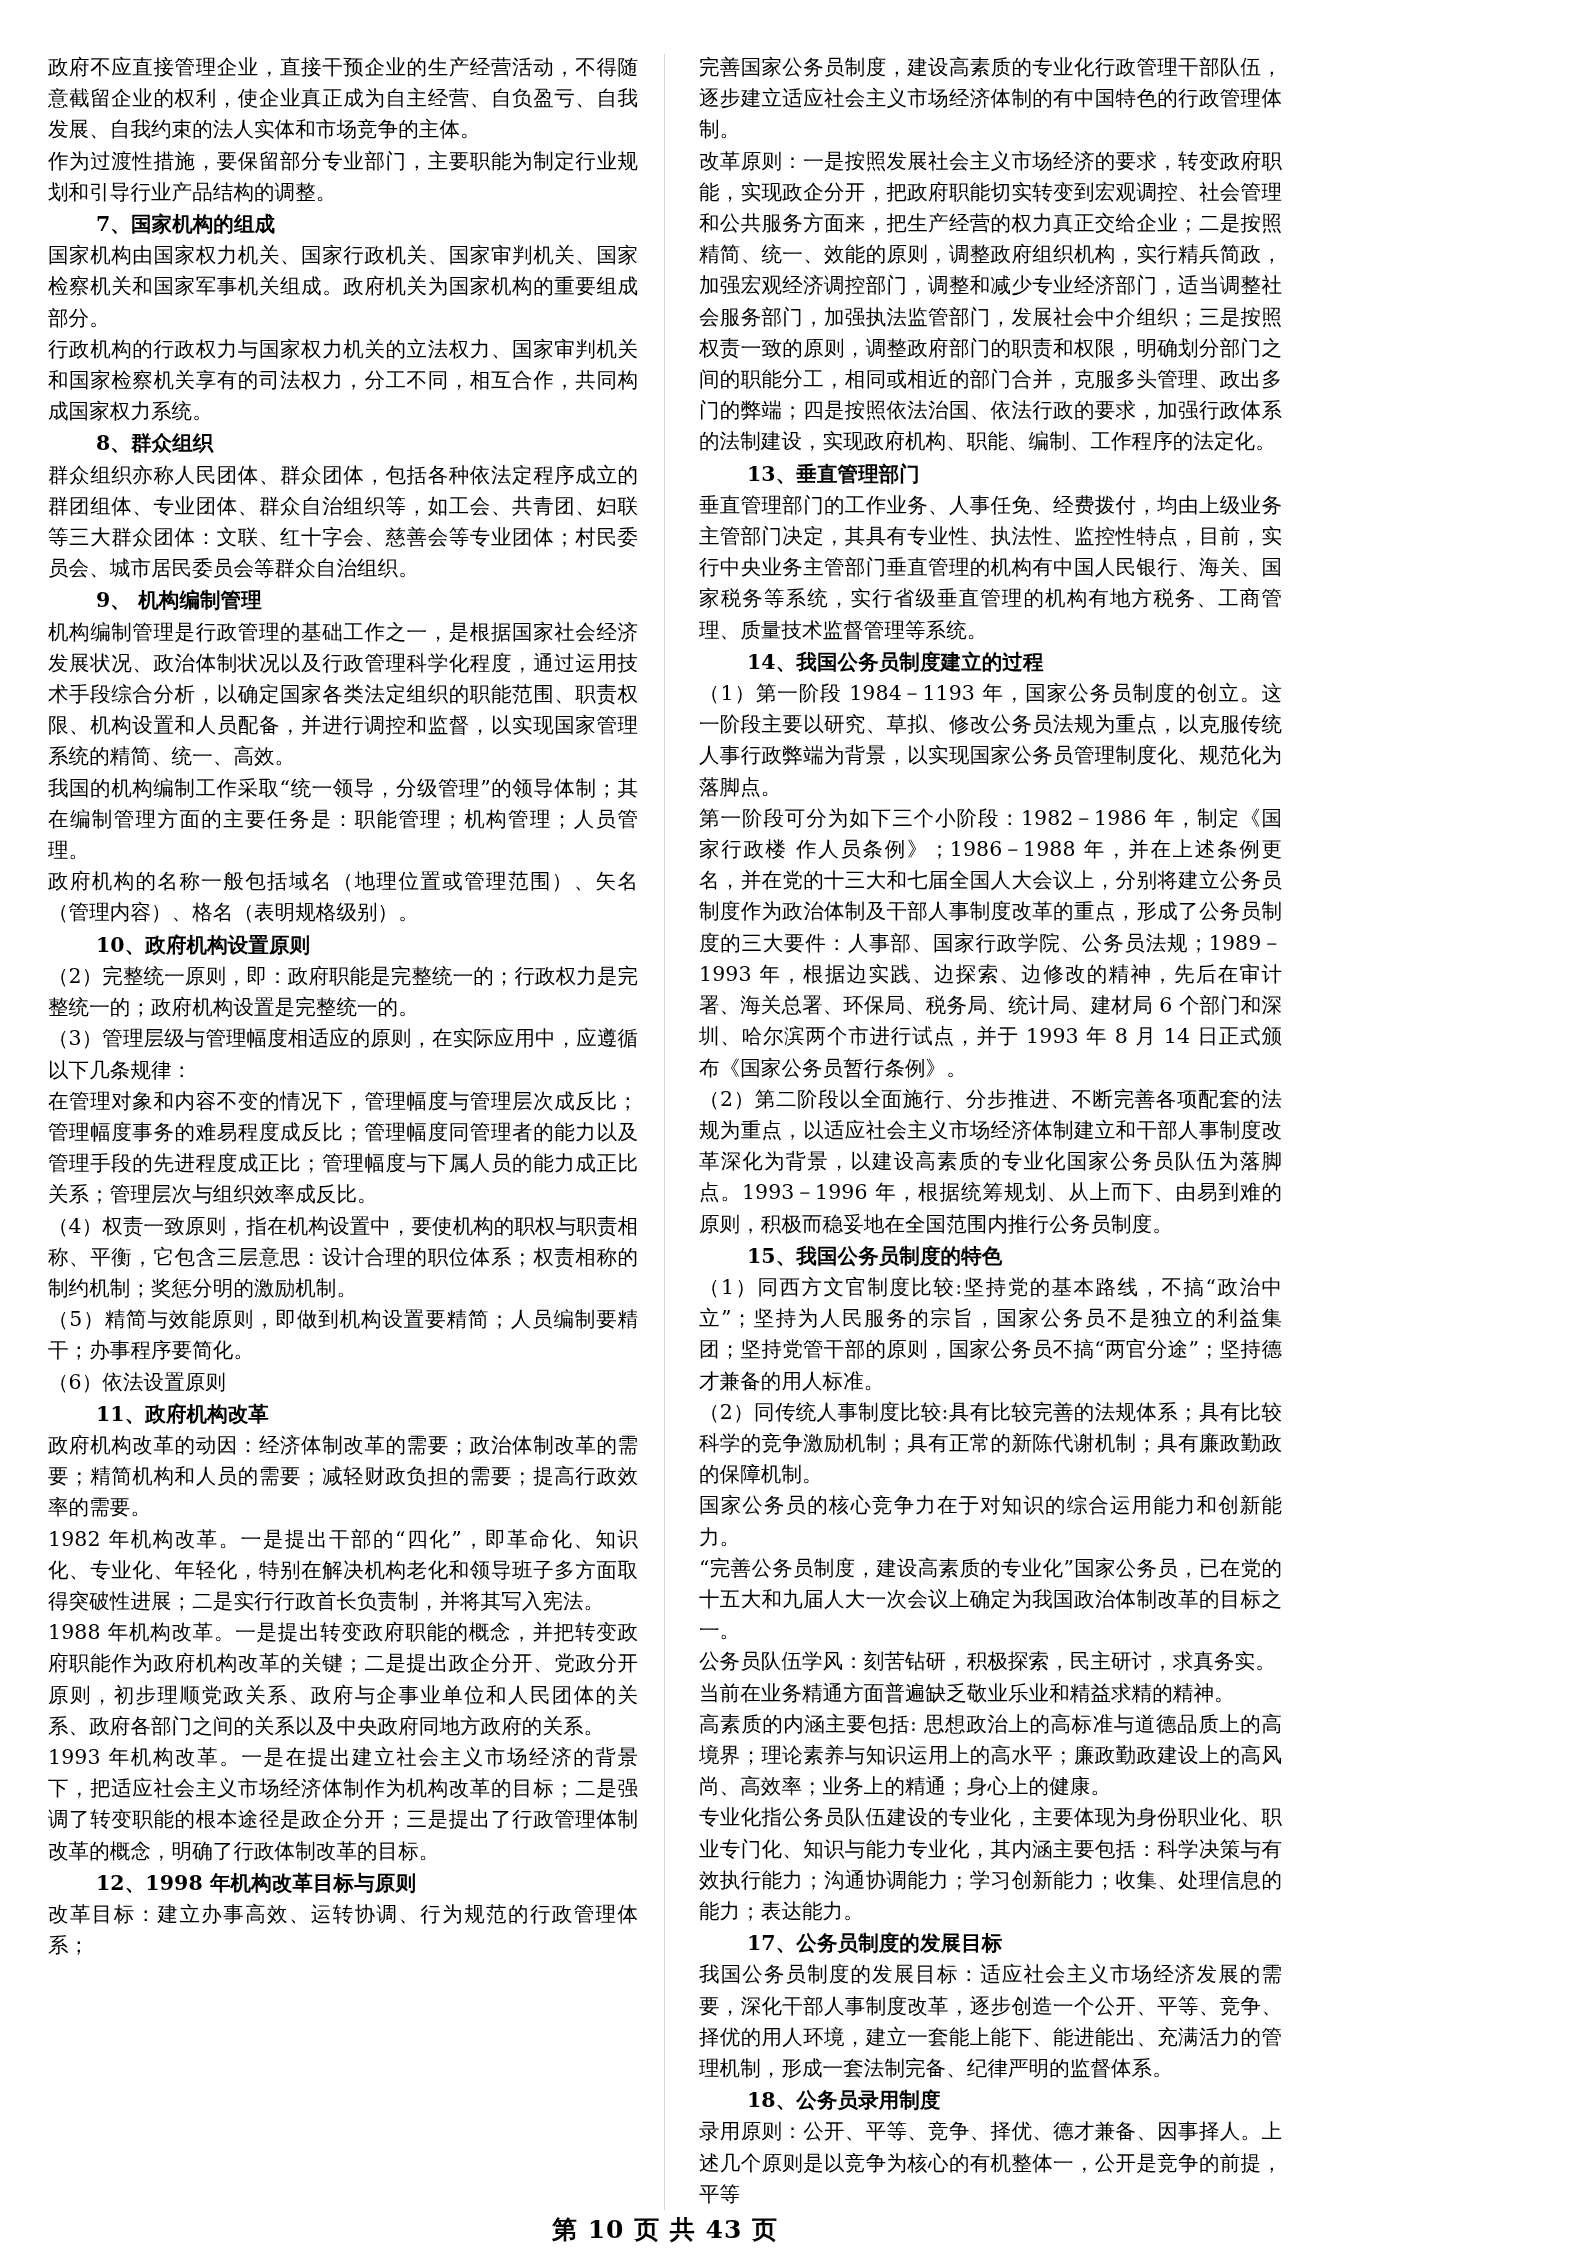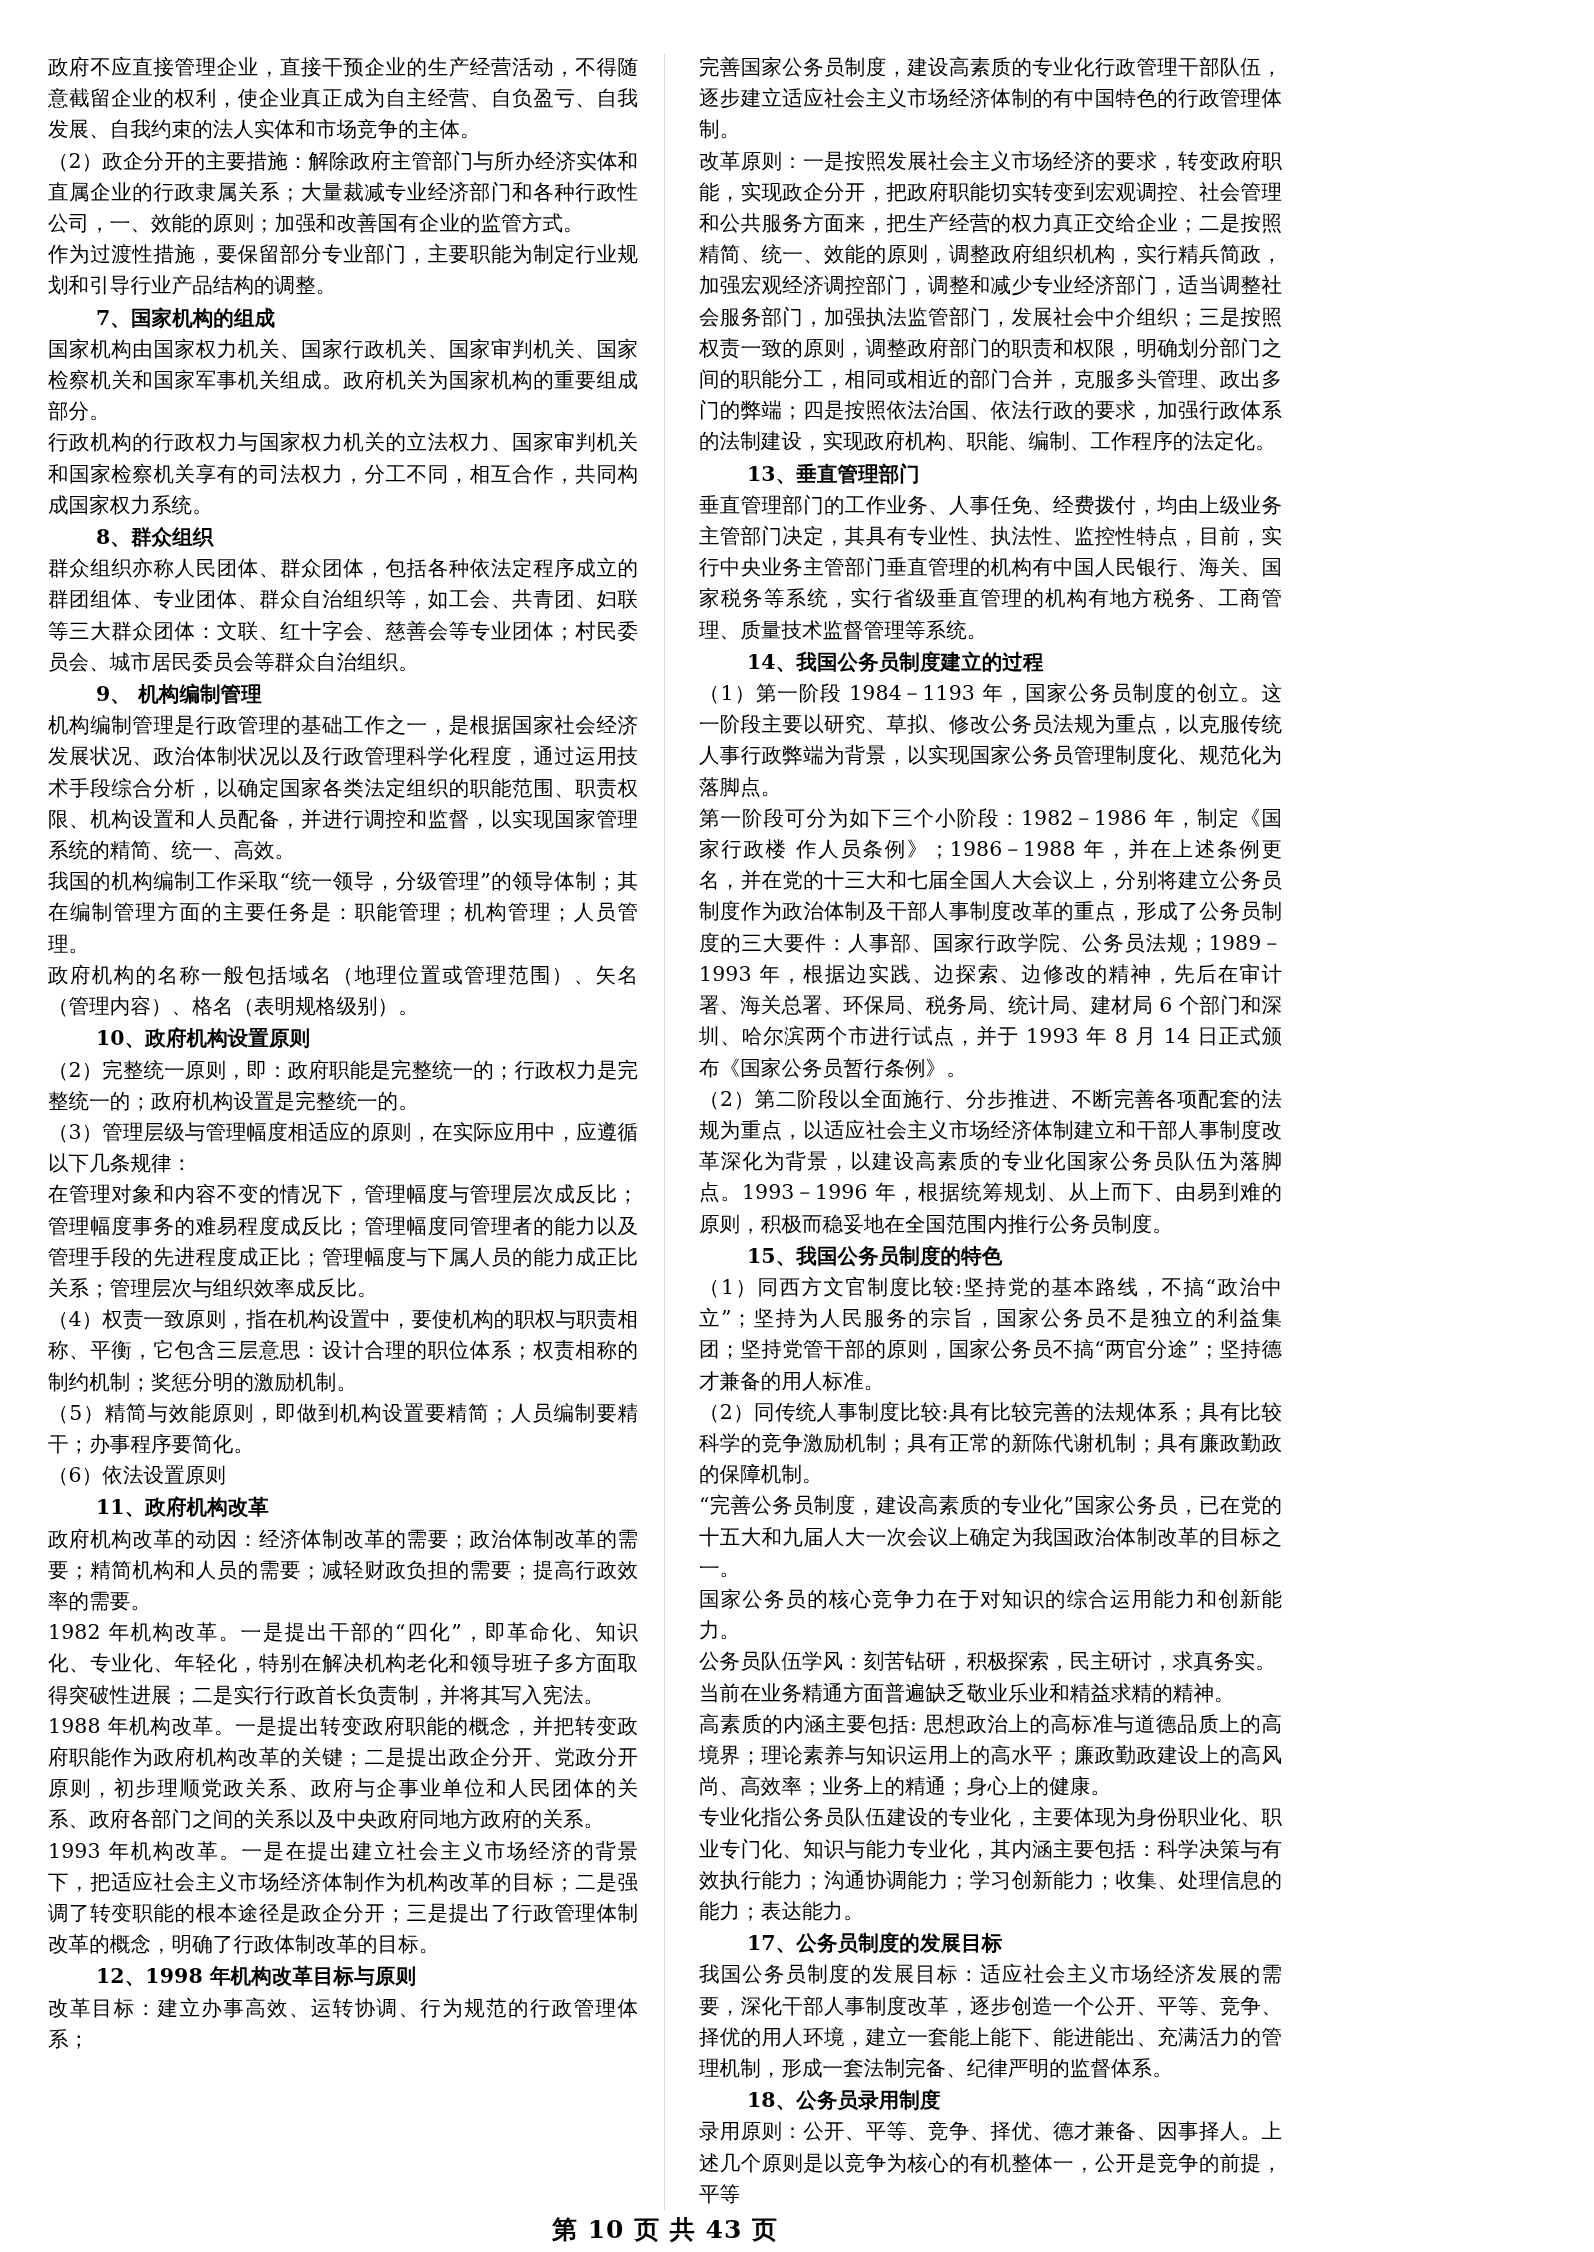--- a/index.html
+++ b/index.html
@@ -73,21 +73,20 @@
     font-family: "DejaVu Serif", "Liberation Serif", serif;
   }
 </style>
 </head>
 <body>
 
 <div class="page">
   <div class="columns">
     <div class="col col-left" id="left-col">
         <p class="ind">政府不应直接管理企业，直接干预企业的生产经营活动，不得随意截留企业的权利，使企业真正成为自主经营、自负盈亏、自我发展、自我约束的法人实体和市场竞争的主体。</p>
-        <p class="ind">（2）政企分开的主要措施：解除政府主管部门与所办经济实体和直属企业的行政隶属关系；大量裁减专业经济部门和各种行政性公司，一、效能的原则；加强和改善国有企业的监管方式。</p>
         <p class="ind">作为过渡性措施，要保留部分专业部门，主要职能为制定行业规划和引导行业产品结构的调整。</p>
         <p class="head">7、国家机构的组成</p>
         <p class="ind">国家机构由国家权力机关、国家行政机关、国家审判机关、国家检察机关和国家军事机关组成。政府机关为国家机构的重要组成部分。</p>
         <p class="ind">行政机构的行政权力与国家权力机关的立法权力、国家审判机关和国家检察机关享有的司法权力，分工不同，相互合作，共同构成国家权力系统。</p>
         <p class="head">8、群众组织</p>
         <p class="ind">群众组织亦称人民团体、群众团体，包括各种依法定程序成立的群团组体、专业团体、群众自治组织等，如工会、共青团、妇联等三大群众团体：文联、红十字会、慈善会等专业团体；村民委员会、城市居民委员会等群众自治组织。</p>
         <p class="head">9、 机构编制管理</p>
         <p class="ind">机构编制管理是行政管理的基础工作之一，是根据国家社会经济发展状况、政治体制状况以及行政管理科学化程度，通过运用技术手段综合分析，以确定国家各类法定组织的职能范围、职责权限、机构设置和人员配备，并进行调控和监督，以实现国家管理系统的精简、统一、高效。</p>
         <p class="ind">我国的机构编制工作采取“统一领导，分级管理”的领导体制；其在编制管理方面的主要任务是：职能管理；机构管理；人员管理。</p>
         <p class="ind">政府机构的名称一般包括域名（地理位置或管理范围）、矢名（管理内容）、格名（表明规格级别）。</p>
@@ -112,22 +111,22 @@
         <p class="ind">改革原则：一是按照发展社会主义市场经济的要求，转变政府职能，实现政企分开，把政府职能切实转变到宏观调控、社会管理和公共服务方面来，把生产经营的权力真正交给企业；二是按照精简、统一、效能的原则，调整政府组织机构，实行精兵简政，加强宏观经济调控部门，调整和减少专业经济部门，适当调整社会服务部门，加强执法监管部门，发展社会中介组织；三是按照权责一致的原则，调整政府部门的职责和权限，明确划分部门之间的职能分工，相同或相近的部门合并，克服多头管理、政出多门的弊端；四是按照依法治国、依法行政的要求，加强行政体系的法制建设，实现政府机构、职能、编制、工作程序的法定化。</p>
         <p class="head">13、垂直管理部门</p>
         <p class="ind">垂直管理部门的工作业务、人事任免、经费拨付，均由上级业务主管部门决定，其具有专业性、执法性、监控性特点，目前，实行中央业务主管部门垂直管理的机构有中国人民银行、海关、国家税务等系统，实行省级垂直管理的机构有地方税务、工商管理、质量技术监督管理等系统。</p>
         <p class="head">14、我国公务员制度建立的过程</p>
         <p class="ind">（1）第一阶段 1984－1193 年，国家公务员制度的创立。这一阶段主要以研究、草拟、修改公务员法规为重点，以克服传统人事行政弊端为背景，以实现国家公务员管理制度化、规范化为落脚点。</p>
         <p class="ind">第一阶段可分为如下三个小阶段：1982－1986 年，制定《国家行政楼 作人员条例》；1986－1988 年，并在上述条例更名，并在党的十三大和七届全国人大会议上，分别将建立公务员制度作为政治体制及干部人事制度改革的重点，形成了公务员制度的三大要件：人事部、国家行政学院、公务员法规；1989－1993 年，根据边实践、边探索、边修改的精神，先后在审计署、海关总署、环保局、税务局、统计局、建材局 6 个部门和深圳、哈尔滨两个市进行试点，并于 1993 年 8 月 14 日正式颁布《国家公务员暂行条例》。</p>
         <p class="ind">（2）第二阶段以全面施行、分步推进、不断完善各项配套的法规为重点，以适应社会主义市场经济体制建立和干部人事制度改革深化为背景，以建设高素质的专业化国家公务员队伍为落脚点。1993－1996 年，根据统筹规划、从上而下、由易到难的原则，积极而稳妥地在全国范围内推行公务员制度。</p>
         <p class="head">15、我国公务员制度的特色</p>
         <p class="ind">（1）同西方文官制度比较:坚持党的基本路线，不搞“政治中立”；坚持为人民服务的宗旨，国家公务员不是独立的利益集团；坚持党管干部的原则，国家公务员不搞“两官分途”；坚持德才兼备的用人标准。</p>
         <p class="ind">（2）同传统人事制度比较:具有比较完善的法规体系；具有比较科学的竞争激励机制；具有正常的新陈代谢机制；具有廉政勤政的保障机制。</p>
+        <p class="ind">国家公务员的核心竞争力在于对知识的综合运用能力和创新能力。</p>
         <p class="ind">“完善公务员制度，建设高素质的专业化”国家公务员，已在党的十五大和九届人大一次会议上确定为我国政治体制改革的目标之一。</p>
-        <p class="ind">国家公务员的核心竞争力在于对知识的综合运用能力和创新能力。</p>
         <p class="ind">公务员队伍学风：刻苦钻研，积极探索，民主研讨，求真务实。</p>
         <p class="ind">当前在业务精通方面普遍缺乏敬业乐业和精益求精的精神。</p>
         <p class="ind">高素质的内涵主要包括: 思想政治上的高标准与道德品质上的高境界；理论素养与知识运用上的高水平；廉政勤政建设上的高风尚、高效率；业务上的精通；身心上的健康。</p>
         <p class="ind">专业化指公务员队伍建设的专业化，主要体现为身份职业化、职业专门化、知识与能力专业化，其内涵主要包括：科学决策与有效执行能力；沟通协调能力；学习创新能力；收集、处理信息的能力；表达能力。</p>
         <p class="head">17、公务员制度的发展目标</p>
         <p class="ind">我国公务员制度的发展目标：适应社会主义市场经济发展的需要，深化干部人事制度改革，逐步创造一个公开、平等、竞争、择优的用人环境，建立一套能上能下、能进能出、充满活力的管理机制，形成一套法制完备、纪律严明的监督体系。</p>
         <p class="head">18、公务员录用制度</p>
         <p class="ind">录用原则：公开、平等、竞争、择优、德才兼备、因事择人。上述几个原则是以竞争为核心的有机整体一，公开是竞争的前提，平等</p>
       </div>
   </div>

